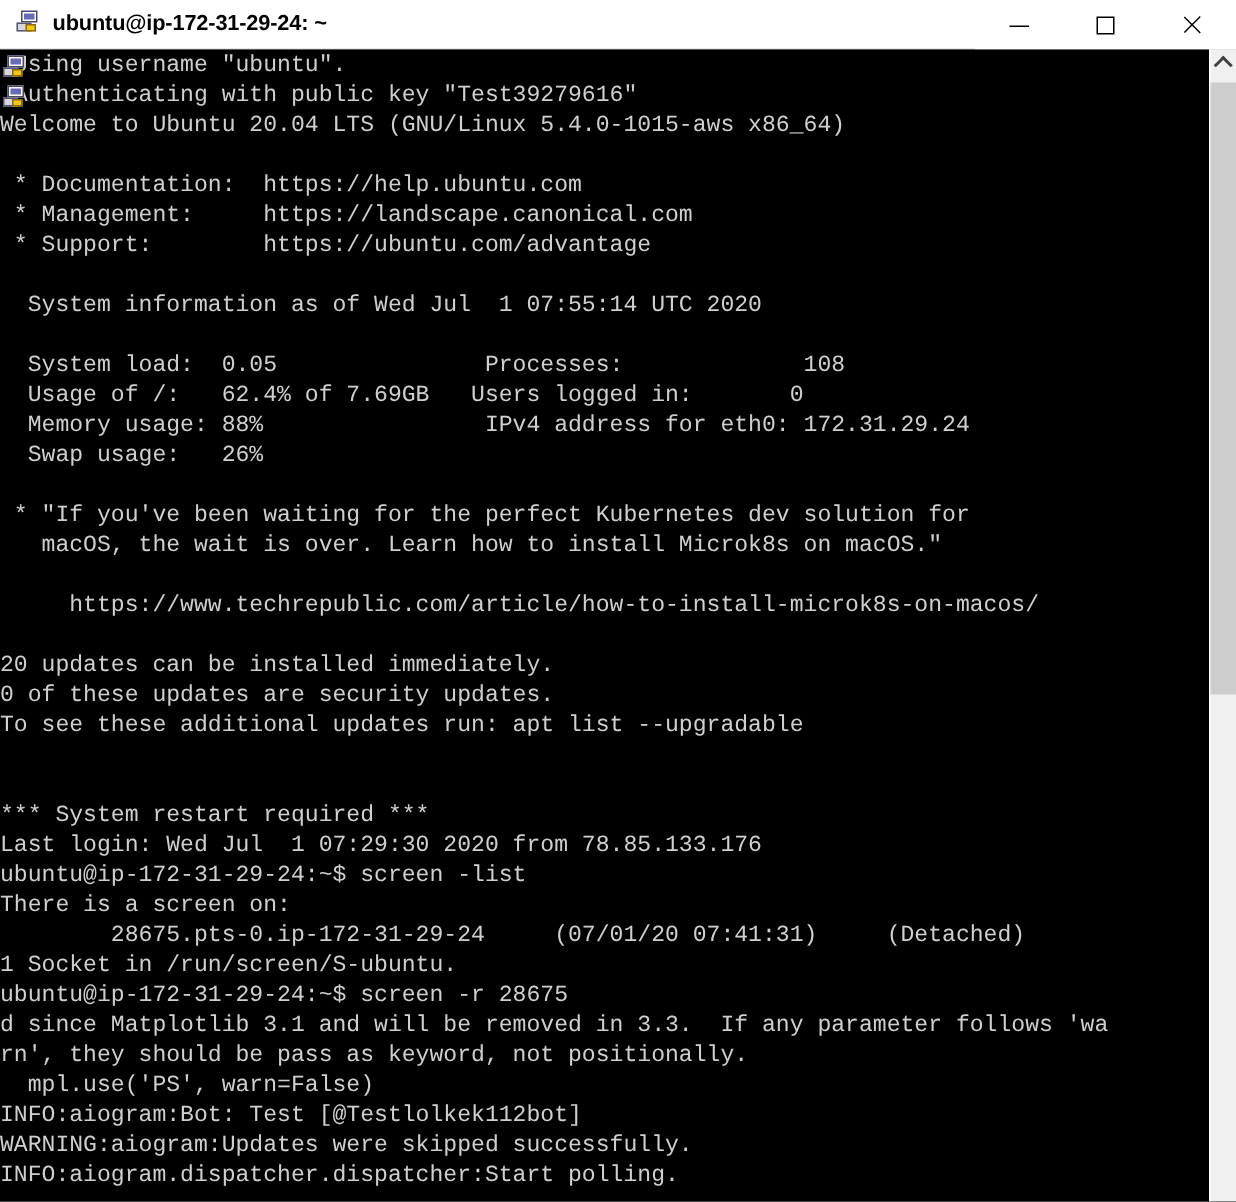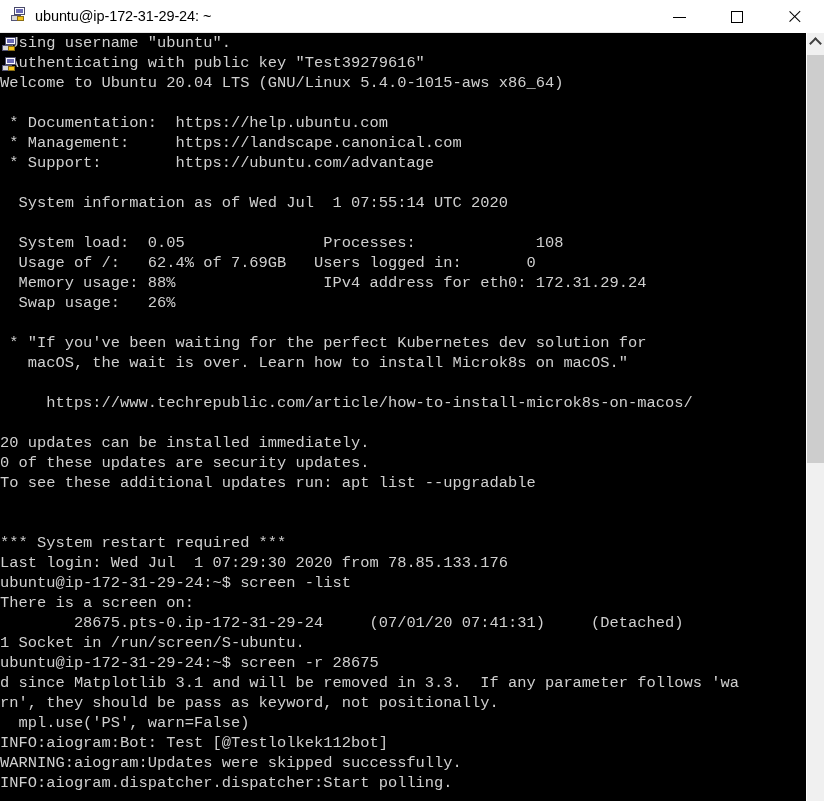--- a/index.html
+++ b/index.html
@@ -26,20 +26,21 @@
   #titlebar {
     position: absolute;
     left: 0; top: 0;
     width: 824px;
     height: 33px;
     background: #ffffff;
     display: flex;
     align-items: center;
     border-bottom: 1px solid #e8e8e8;
     box-sizing: border-box;
+    font-weight: bold;
   }
   #title-icon {
     width: 18px;
     height: 18px;
     margin-left: 9px;
     margin-right: 8px;
     flex: 0 0 auto;
     position: relative;
   }
   #title-text {

